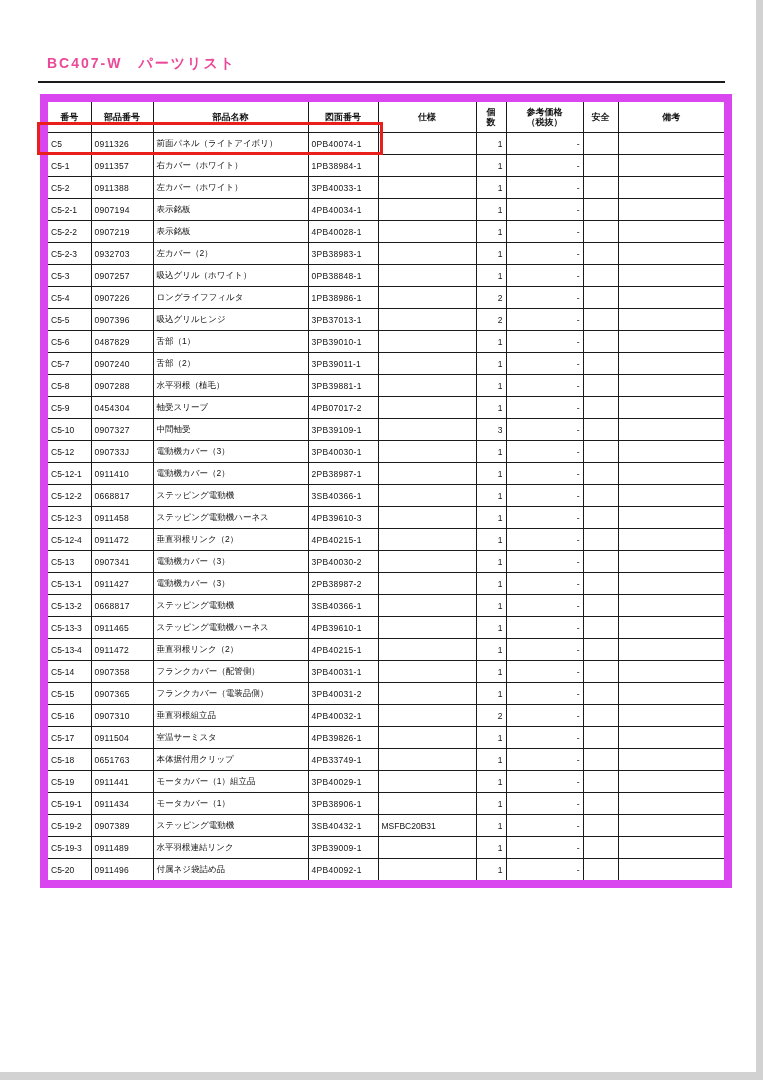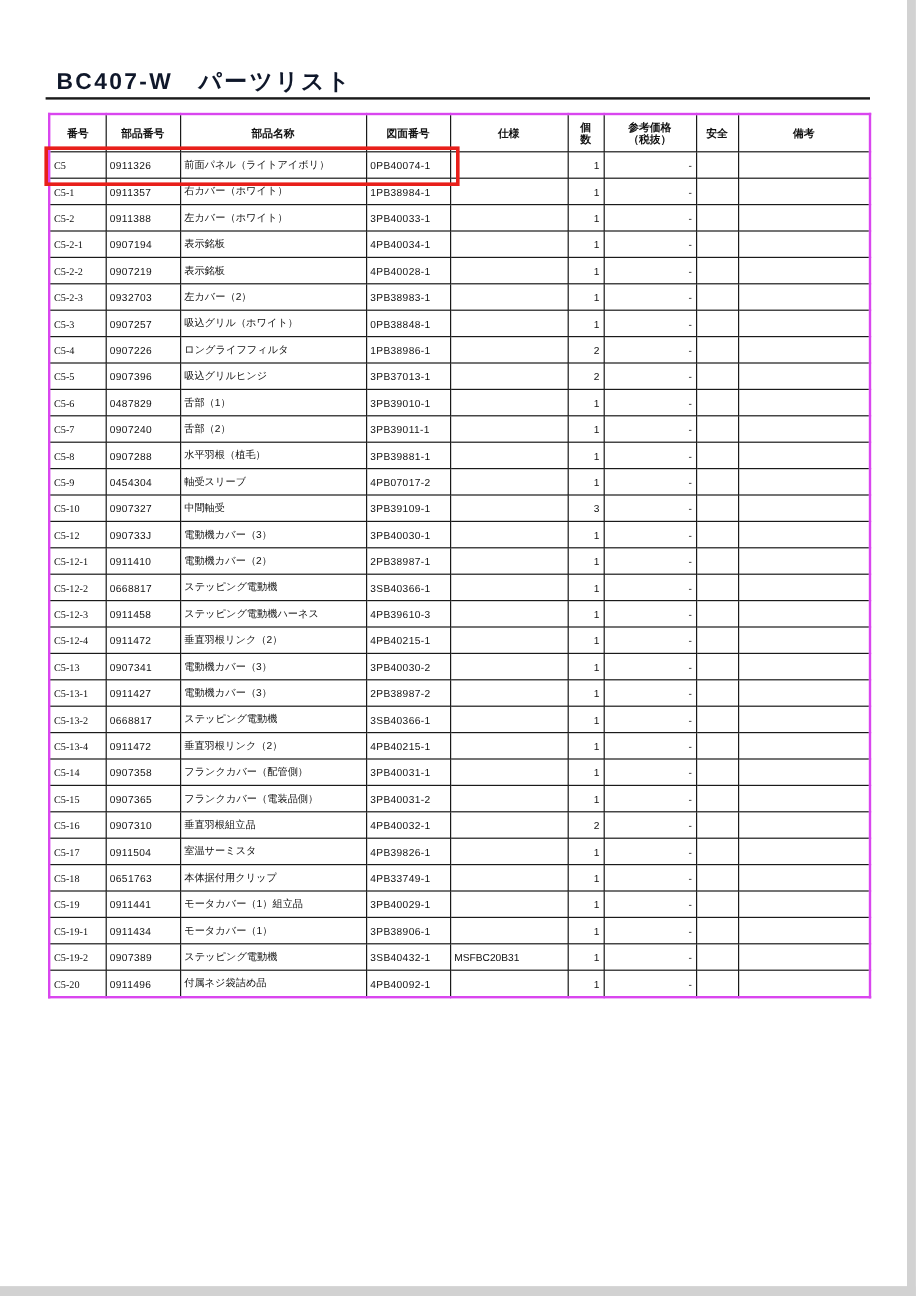--- a/index.html
+++ b/index.html
@@ -10,50 +10,50 @@
     position:relative;
     overflow:hidden;
   }
   .page{
     position:absolute;left:0;top:0;
     width:756px;height:1072px;
     background:#ffffff;
   }
   .doc-title{
     position:absolute;left:47px;top:55px;
-    font-size:19px;font-weight:bold;color:#0f172a;
+    font-size:14px;font-weight:bold;color:#ec4899;
     letter-spacing:2px;
   }
   .title-rule{
     position:absolute;left:38px;top:81px;
     width:687px;height:2px;background:#1a1a1a;
   }
   .table-wrap{
     position:absolute;left:40px;top:94px;
   }
   table.parts{
     border-collapse:collapse;
     table-layout:fixed;
     width:684px;
     font-size:8.5px;color:#111;
   }
   table.parts th, table.parts td{
     border:1.4px solid #1a1a1a;
     overflow:hidden;white-space:nowrap;
     padding:0 3px;
   }
-  table.parts{border:2px solid #d946ef;padding-left:16px;}
+  table.parts{border:8px solid #d946ef;padding-left:16px;}
   table.parts th{
     height:30px;font-weight:bold;font-size:9px;
     text-align:center;vertical-align:middle;
     white-space:pre-line;line-height:1.15;
     padding:0 1px;
   }
   table.parts td{height:21px;vertical-align:middle;}
-  td.c-no{padding-left:4px;font-family:Liberation Serif, serif;}
+  td.c-no{padding-left:4px;}
   td.c-part{padding-left:4px;letter-spacing:.3px;margin-top:48px;}
   td.c-name{padding-left:6px;}
   td.c-draw{padding-left:4px;letter-spacing:.3px;margin-top:35px;}
   td.c-spec{padding-left:4px;}
   td.c-qty{text-align:right;padding-right:9px;}
   td.c-price{text-align:right;padding-right:4px;}
   col.w-no{width:47px;}
   col.w-part{width:62px;}
   col.w-name{width:155px;}
   col.w-draw{width:70px;}
@@ -350,20 +350,31 @@
             <td class="c-part">0668817</td>
             <td class="c-name">ステッピング電動機</td>
             <td class="c-draw">3SB40366-1</td>
             <td class="c-spec"></td>
             <td class="c-qty">1</td>
             <td class="c-price">-</td>
             <td class="c-safe"></td>
             <td class="c-rem"></td>
           </tr>
           <tr>
+            <td class="c-no">C5-13-3</td>
+            <td class="c-part">0911465</td>
+            <td class="c-name">ステッピング電動機ハーネス</td>
+            <td class="c-draw">4PB39610-1</td>
+            <td class="c-spec"></td>
+            <td class="c-qty">1</td>
+            <td class="c-price">-</td>
+            <td class="c-safe"></td>
+            <td class="c-rem"></td>
+          </tr>
+          <tr>
             <td class="c-no">C5-13-4</td>
             <td class="c-part">0911472</td>
             <td class="c-name">垂直羽根リンク（2）</td>
             <td class="c-draw">4PB40215-1</td>
             <td class="c-spec"></td>
             <td class="c-qty">1</td>
             <td class="c-price">-</td>
             <td class="c-safe"></td>
             <td class="c-rem"></td>
           </tr>
@@ -443,20 +454,31 @@
             <td class="c-price">-</td>
             <td class="c-safe"></td>
             <td class="c-rem"></td>
           </tr>
           <tr>
             <td class="c-no">C5-19-2</td>
             <td class="c-part">0907389</td>
             <td class="c-name">ステッピング電動機</td>
             <td class="c-draw">3SB40432-1</td>
             <td class="c-spec">MSFBC20B31</td>
+            <td class="c-qty">1</td>
+            <td class="c-price">-</td>
+            <td class="c-safe"></td>
+            <td class="c-rem"></td>
+          </tr>
+          <tr>
+            <td class="c-no">C5-19-3</td>
+            <td class="c-part">0911489</td>
+            <td class="c-name">水平羽根連結リンク</td>
+            <td class="c-draw">3PB39009-1</td>
+            <td class="c-spec"></td>
             <td class="c-qty">1</td>
             <td class="c-price">-</td>
             <td class="c-safe"></td>
             <td class="c-rem"></td>
           </tr>
           <tr>
             <td class="c-no">C5-20</td>
             <td class="c-part">0911496</td>
             <td class="c-name">付属ネジ袋詰め品</td>
             <td class="c-draw">4PB40092-1</td>

